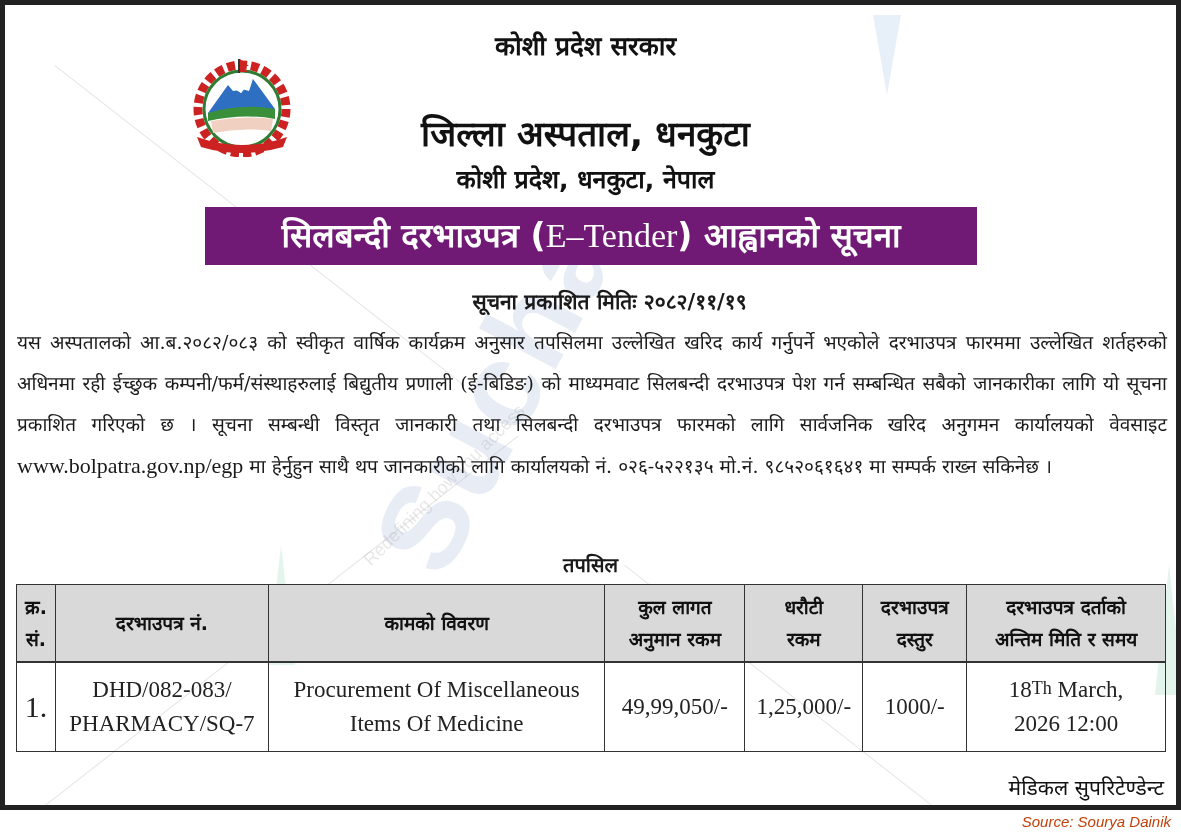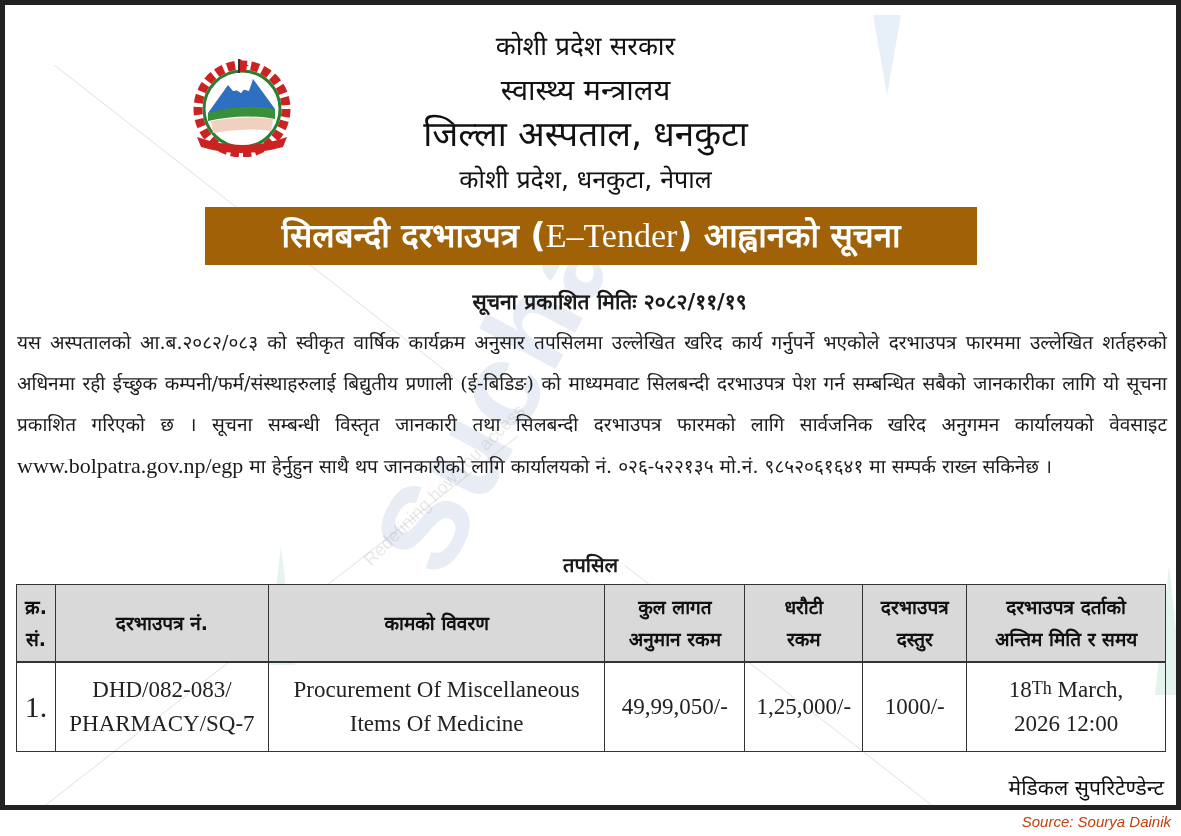--- a/index.html
+++ b/index.html
@@ -22,28 +22,28 @@
     position:absolute; left:330px; top:470px; transform:rotate(-45deg);
     font-family:"Liberation Sans", sans-serif; font-size:18px; color:rgba(150,150,150,0.22);
   }
   .wm-line { position:absolute; height:1px; background:rgba(180,180,180,0.35); transform-origin:0 0; }
   .wm-tri {
     position:absolute; width:0; height:0;
     border-left:14px solid transparent; border-right:14px solid transparent;
   }
 
   .emblem { position:absolute; left:178px; top:52px; width:118px; height:100px; }
-  .hdr { position:absolute; left:0; width:1171px; text-align:center; font-weight:normal; color:#111; }
+  .hdr { position:absolute; left:0; width:1171px; text-align:center; font-weight:bold; color:#111; }
   .h1 { top:22px; font-size:26px; left:-5px; }
   .h2 { top:64px; font-size:29px; left:-5px; }
   .h3 { top:104px; font-size:35px; left:-5px; }
   .h4 { top:156px; font-size:25px; left:-5px; }
 
   .banner {
-    position:absolute; left:200px; top:202px; width:772px; height:58px; background:#a16207;
+    position:absolute; left:200px; top:202px; width:772px; height:58px; background:#701a75;
     color:#fff; font-weight:bold; font-size:33px; text-align:center; line-height:58px;
   }
   .banner .en { font-family:"Liberation Serif", serif; font-weight:normal; font-size:34px; }
   .pubdate {
     position:absolute; left:0; width:1171px; top:282px; text-align:center; font-weight:bold; font-size:21px;padding-left:19px;
   }
   .body-text {
     position:absolute; left:12px; top:317px; width:1150px;
     font-family:"DejaVu Serif", serif; font-size:19px; line-height:41px; text-align:justify;
     text-align-last:left; color:#1a1a1a;
@@ -97,21 +97,20 @@
     <polygon points="25,56 45,28 58,36 70,22 92,52" fill="#2f6fc2"></polygon>
     <polygon points="45,28 50,34 56,33 58,36 62,30 70,22 66,34" fill="#ffffff"></polygon>
     <path d="M25 56 Q59 46 92 52 L92 62 Q60 56 25 64 Z" fill="#3a8f3a"></path>
     <path d="M28 64 Q59 58 90 62 L88 74 Q59 70 30 76 Z" fill="#f0d0c0"></path>
     <path d="M14 80 Q59 96 104 80 L100 90 Q59 102 18 90 Z" fill="#cc2222"></path>
     <rect x="55" y="2" width="2" height="14" fill="#333"></rect>
     <polygon points="57,2 66,9 59,9 65,15 57,15" fill="#cc2222"></polygon>
   </svg>
 
   <div class="hdr h1">कोशी प्रदेश सरकार</div>
-  <div class="hdr h2">स्वास्थ्य मन्त्रालय</div>
   <div class="hdr h3">जिल्ला अस्पताल, धनकुटा</div>
   <div class="hdr h4">कोशी प्रदेश, धनकुटा, नेपाल</div>
 
   <div class="banner">
     <span>सिलबन्दी दरभाउपत्र (</span><span class="en">E–Tender</span><span>) आह्वानको सूचना</span>
   </div>
 
   <div class="pubdate">
     <span>सूचना प्रकाशित मितिः</span>
     <span>२०८२/११/१९</span>

